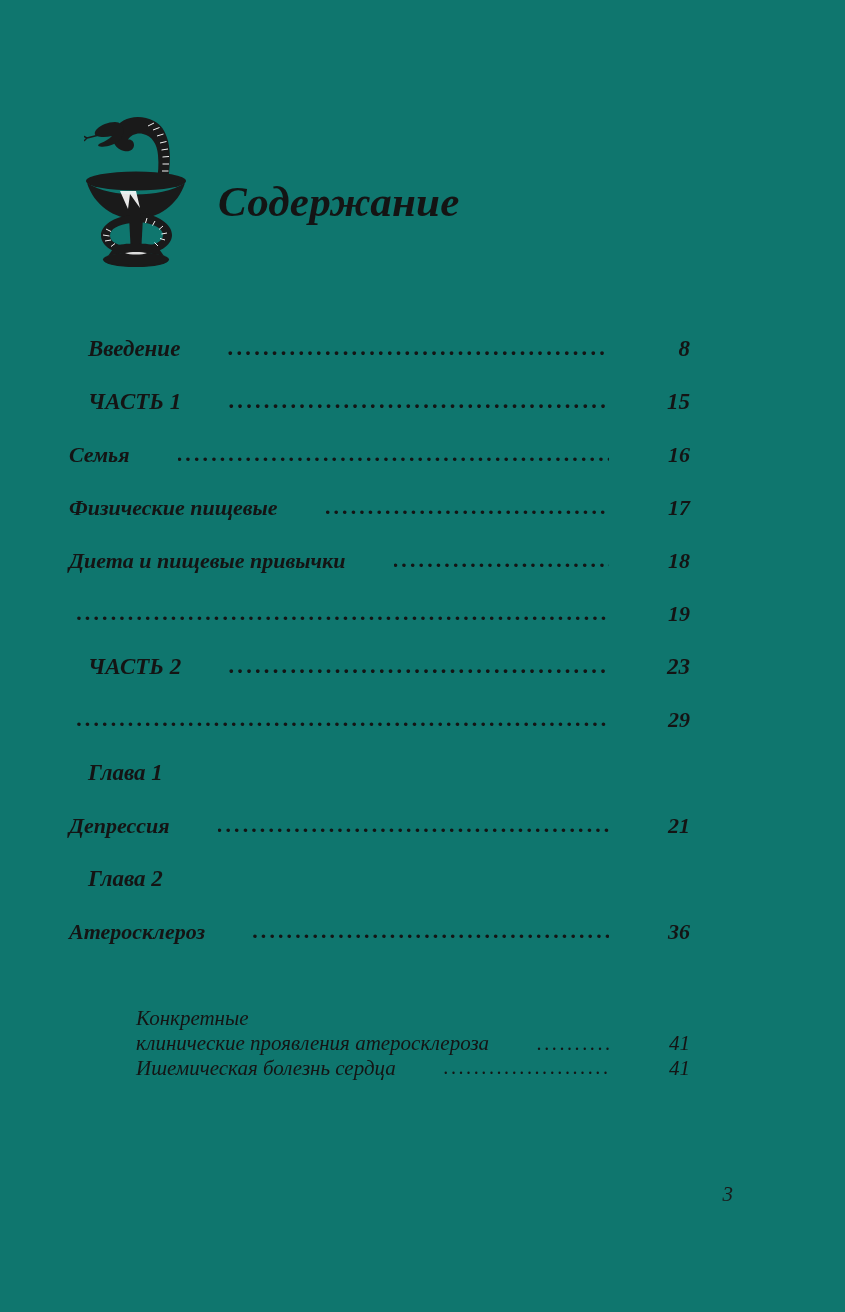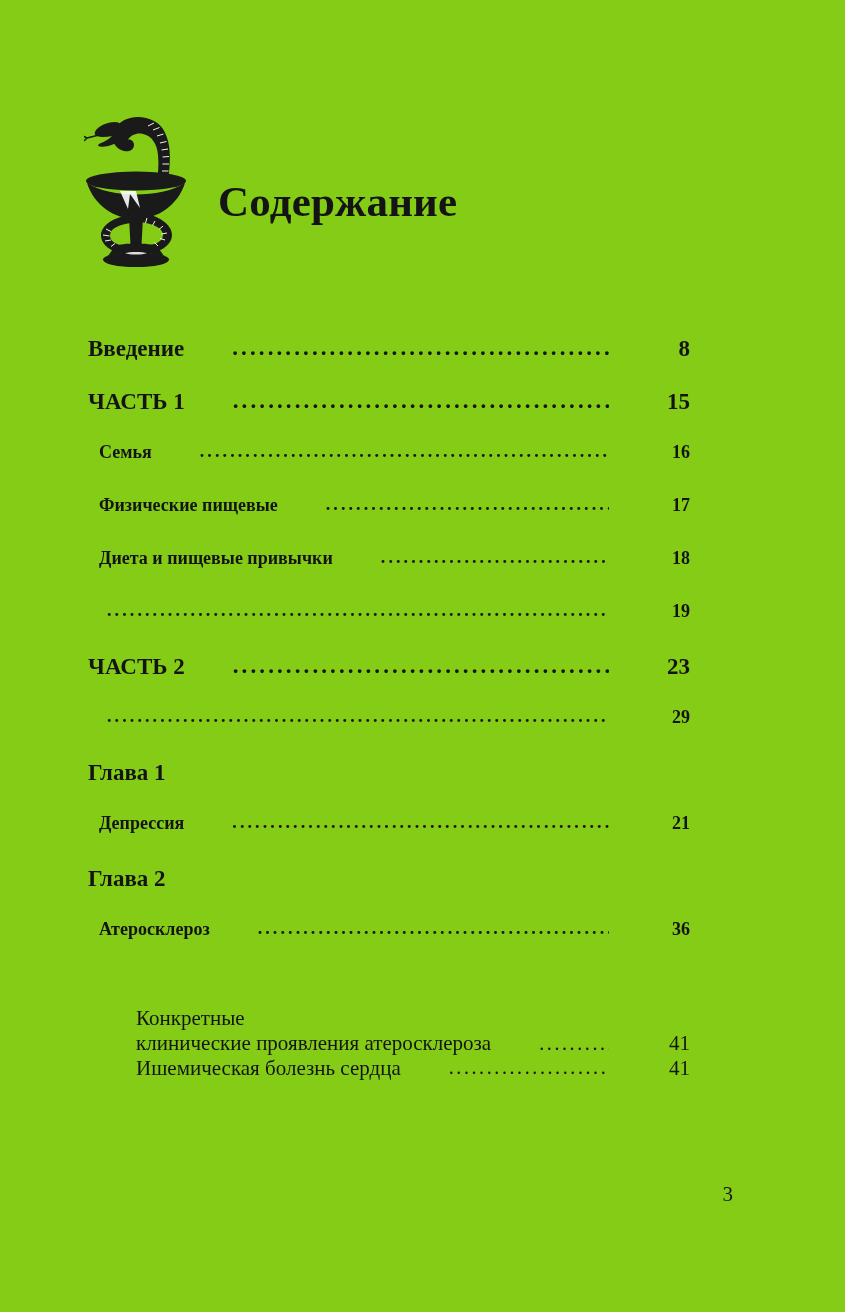--- a/index.html
+++ b/index.html
@@ -13,21 +13,22 @@
     height: 1312px;
     position: relative;
     font-family: "Liberation Serif", "DejaVu Serif", serif;
     color: #111111;
     overflow: hidden;
   }
 
   .page {
     position: absolute;
     inset: 0;
-    background: #84cc16;
+    background: #0f766e;
+    font-style: italic;
   }
 
   
   .header {
     position: absolute;
     left: 84px;
     top: 100px;
     width: 680px;
     height: 180px;
   }
@@ -66,21 +67,21 @@
     align-items: baseline;
     width: 808px;
     box-sizing: border-box;
     padding-right: 118px; 
     color: #141414;
     gap: 40px;
   }
 
   
   .toc-row.lvl0 { padding-left: 88px; font-weight: bold; font-size: 23px; height: 53px; }
-  .toc-row.lvl1 { padding-left: 99px; font-weight: bold; font-size: 18px; height: 53px; }
+  .toc-row.lvl1 { padding-left: 69px; font-weight: bold; font-size: 22px; height: 53px; }
   .toc-row.lvl2 { padding-left: 136px; font-weight: normal; font-size: 21px; height: 54px; }
   .toc-row.lvl2.wrapped { height: 84px; }
 
   .entry-title {
     white-space: nowrap;
     flex: 0 0 auto;
   }
   .entry-title .wrap-line {
     display: block;
     white-space: nowrap;

